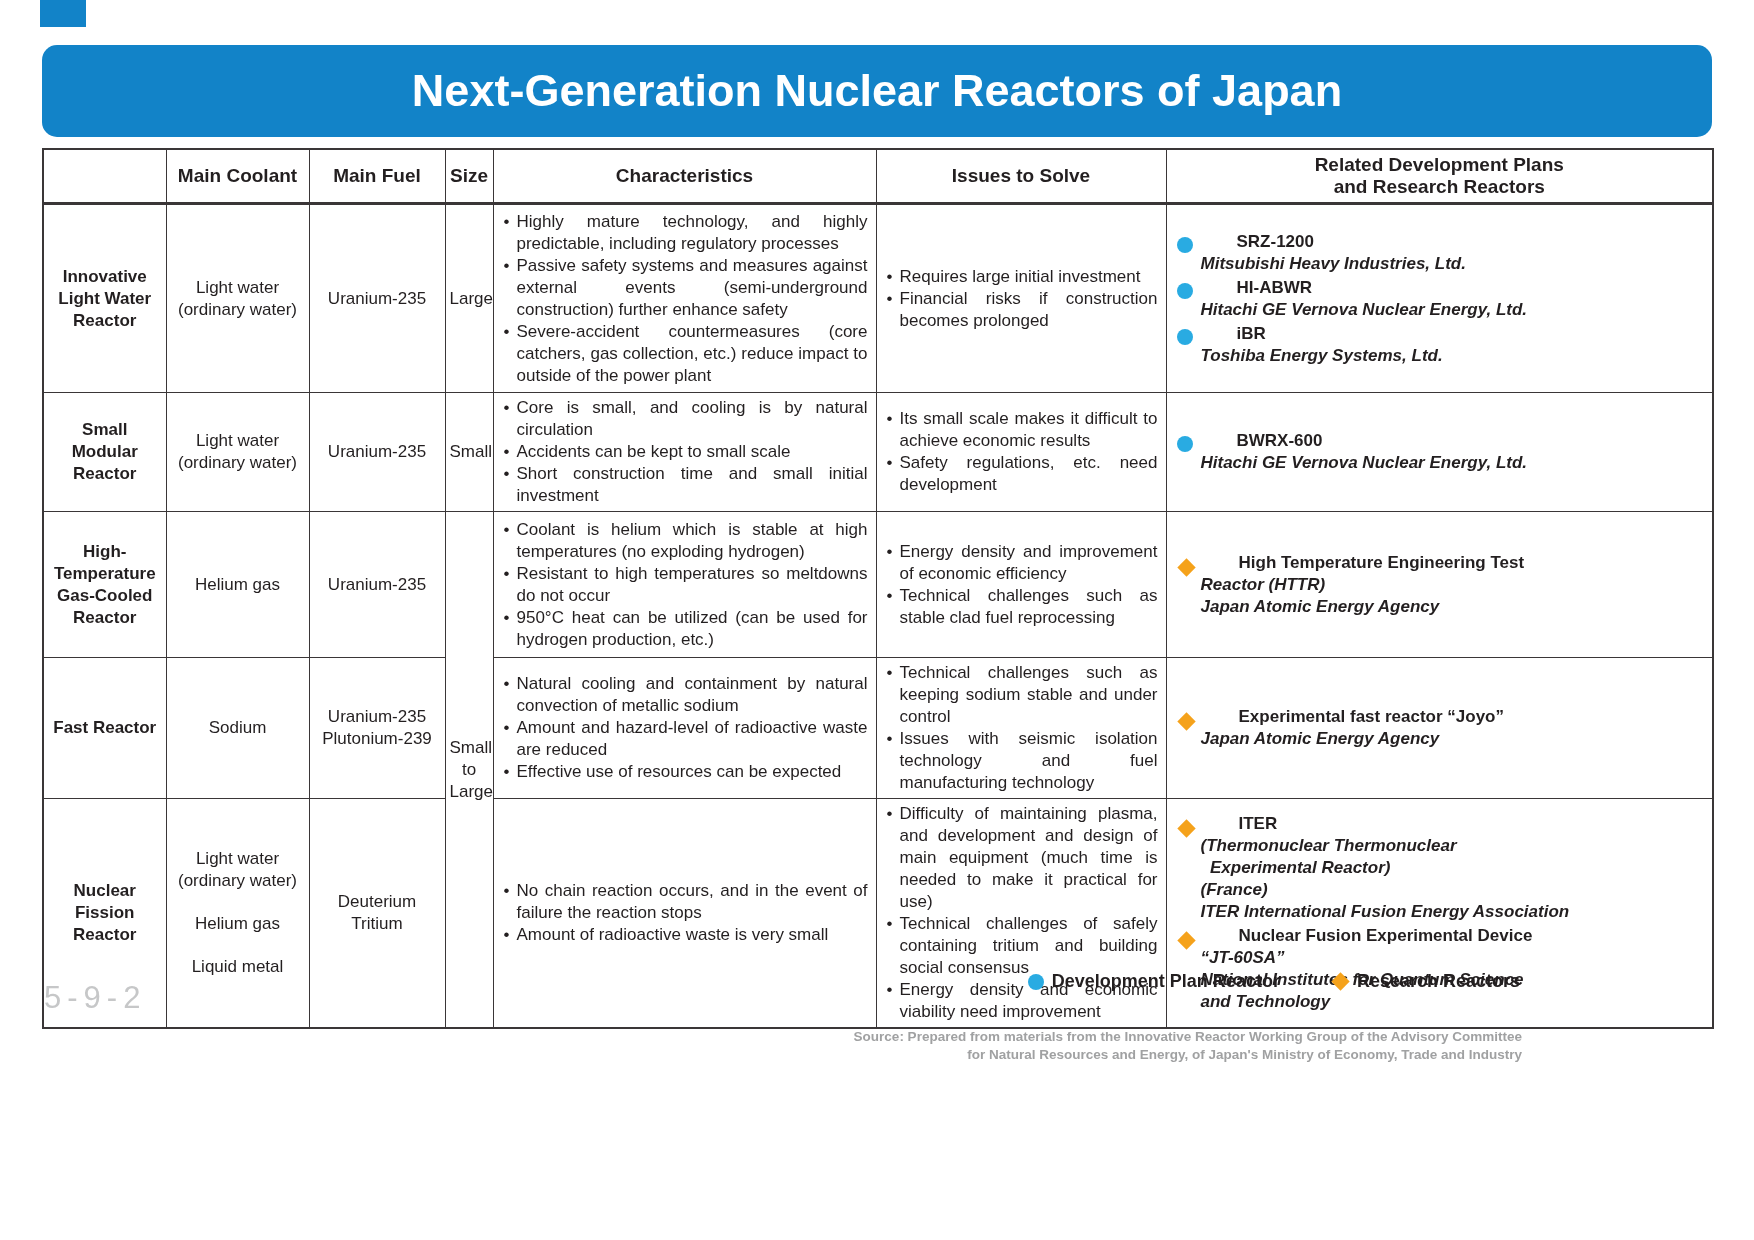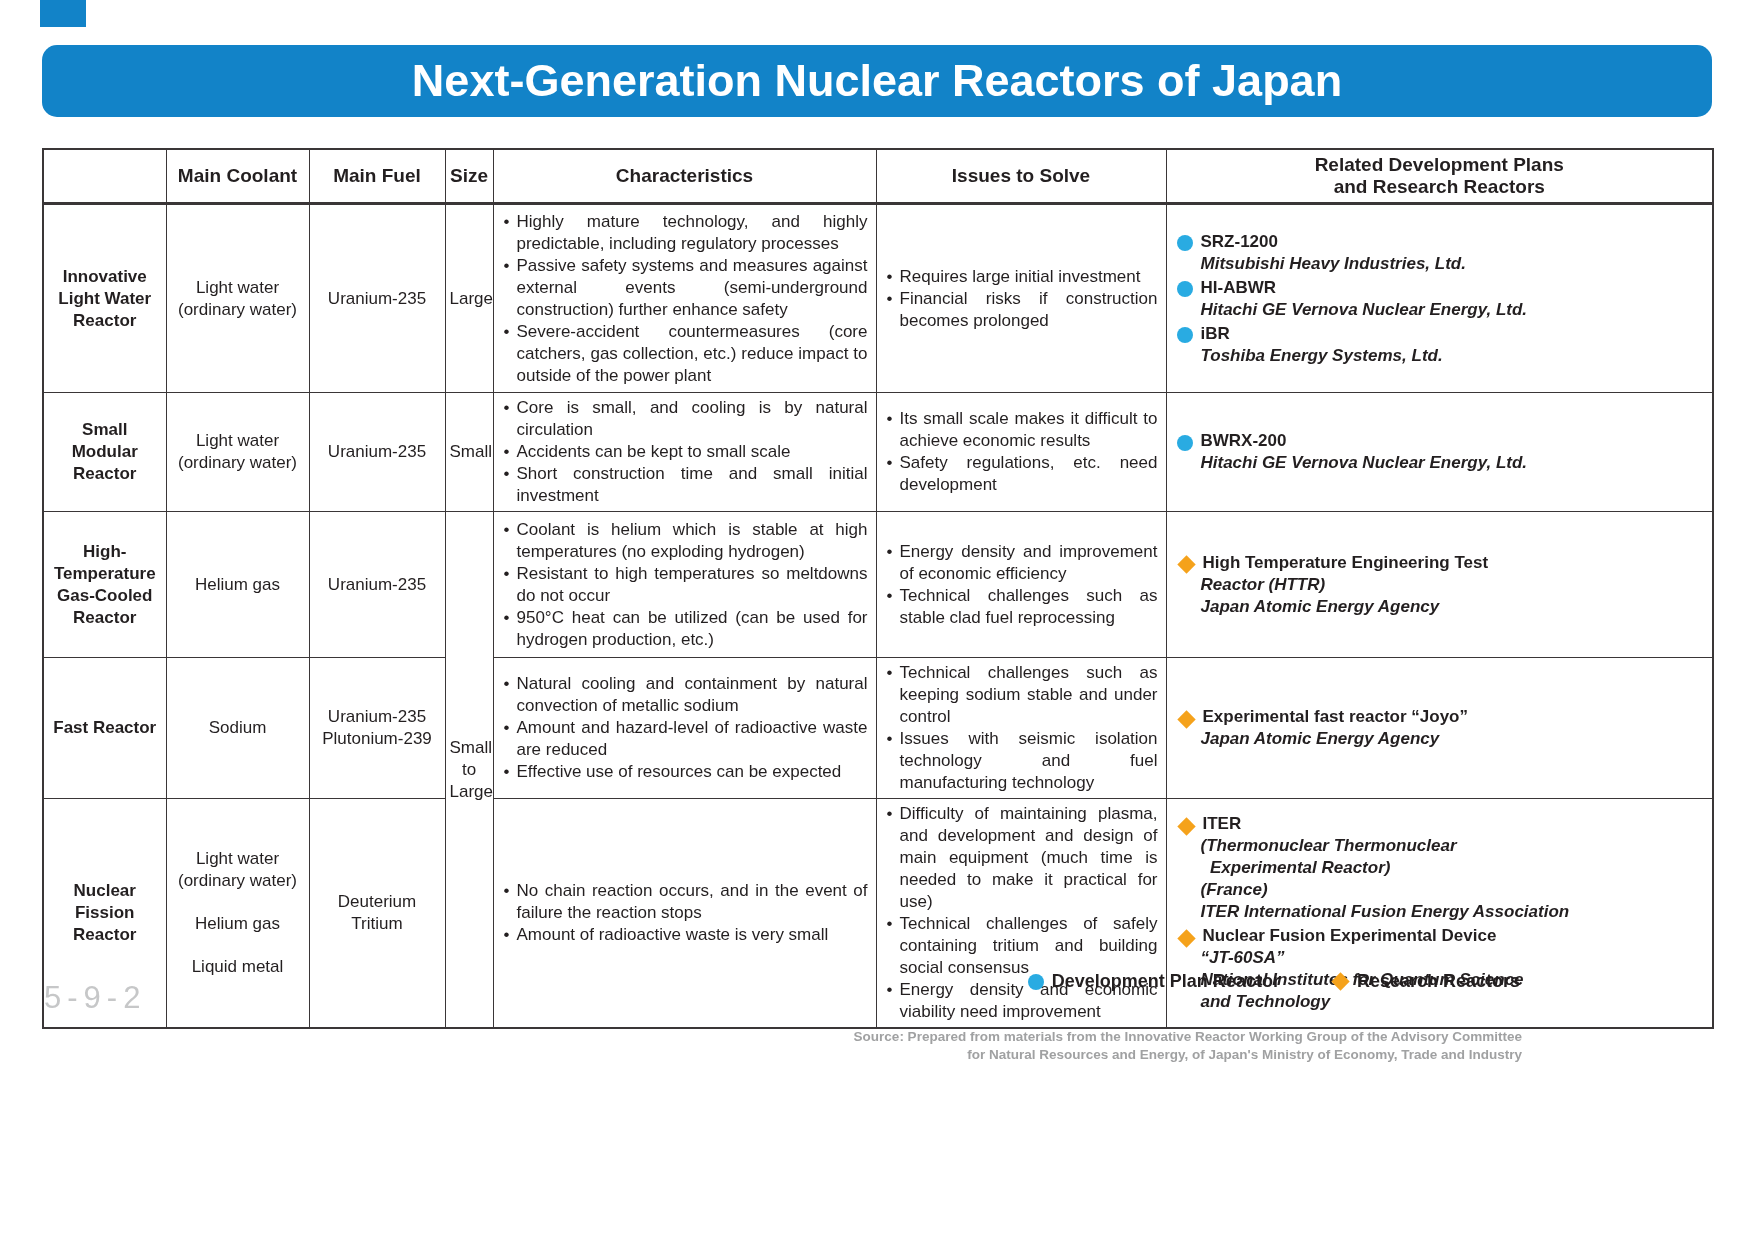--- a/index.html
+++ b/index.html
@@ -3,41 +3,41 @@
 <meta charset="utf-8">
 <style>
   html,body{margin:0;padding:0;}
   body{
     width:1754px;height:1240px;background:#ffffff;
     font-family:"Liberation Sans","DejaVu Sans",sans-serif;
     color:#231f20;position:relative;overflow:hidden;
   }
   .corner-tab{position:absolute;left:40px;top:0;width:46px;height:27px;background:#1283c8;}
   .banner{
-    position:absolute;left:42px;top:45px;width:1670px;height:72px;
+    position:absolute;left:42px;top:45px;width:1670px;height:92px;
     background:#1283c8;border-radius:15px;display:flex;align-items:center;justify-content:center;
   }
   .banner .title{color:#ffffff;font-weight:bold;font-size:45px;letter-spacing:0px;}
   table.tbl{
     position:absolute;left:42px;top:148px;width:1670px;
     border-collapse:collapse;table-layout:fixed;
     border:2.5px solid #3a3637;
   }
   .tbl th,.tbl td{border:1.5px solid #3a3637;vertical-align:middle;padding:2px 6px;}
   .tbl thead th{border-bottom:3px solid #3a3637;font-size:19px;font-weight:bold;text-align:center;padding:4px 2px;}
   .tbl td{font-size:17px;line-height:22px;}
   td.name{font-weight:bold;text-align:center;line-height:22px;}
   td.coolant,td.fuel,td.size{text-align:center;padding:2px 4px;}
   .coolant-group + .coolant-group{margin-top:21px;}
   td.chars,td.issues{padding:4px 8px;}
   .bullet{position:relative;padding-left:15px;text-align:justify;}
   .bullet::before{content:"\2022";position:absolute;left:2px;}
   td.related{padding:4px 6px 4px 10px;font-weight:bold;line-height:22px;}
   .rel-item + .rel-item{margin-top:2px;}
-  .rel-line1{display:flex;align-items:center;}
+  .rel-line1{display:flex;align-items:flex-end;gap:36px;}
   .rel-line1 .txt{flex:1;}
   .marker{display:inline-block;flex:0 0 auto;}
   .marker.circle{width:16px;height:16px;border-radius:50%;background:#29abe2;margin:3px 8px 0 0;}
   .marker.diamond{width:13px;height:13px;background:#f5a21b;transform:rotate(45deg);margin:4px 10px 0 3px;}
   .rel-sub{padding-left:24px;white-space:pre-wrap;font-style:italic;}
   .legend{
     position:absolute;top:971px;right:234px;display:flex;gap:54px;align-items:center;
     font-size:18px;font-weight:bold;
   }
   .legend .item{display:flex;align-items:center;}
@@ -151,21 +151,21 @@
         <div class="bullet">Short construction time and small initial investment</div>
       </td>
       <td class="issues">
         <div class="bullet">Its small scale makes it difficult to achieve economic results</div>
         <div class="bullet">Safety regulations, etc. need development</div>
       </td>
       <td class="related">
         <div class="rel-item">
           <div class="rel-line1">
               <span class="marker circle"></span>
-              <span class="txt">BWRX-200</span>
+              <span class="txt">BWRX-600</span>
             </div>
           <div class="rel-sub">Hitachi GE Vernova Nuclear Energy, Ltd.</div>
         </div>
       </td>
     </tr>
 
     <tr style="height:146px">
       <td class="name">High-Temperature Gas-Cooled Reactor</td>
       <td class="coolant">
         <div class="coolant-group">

